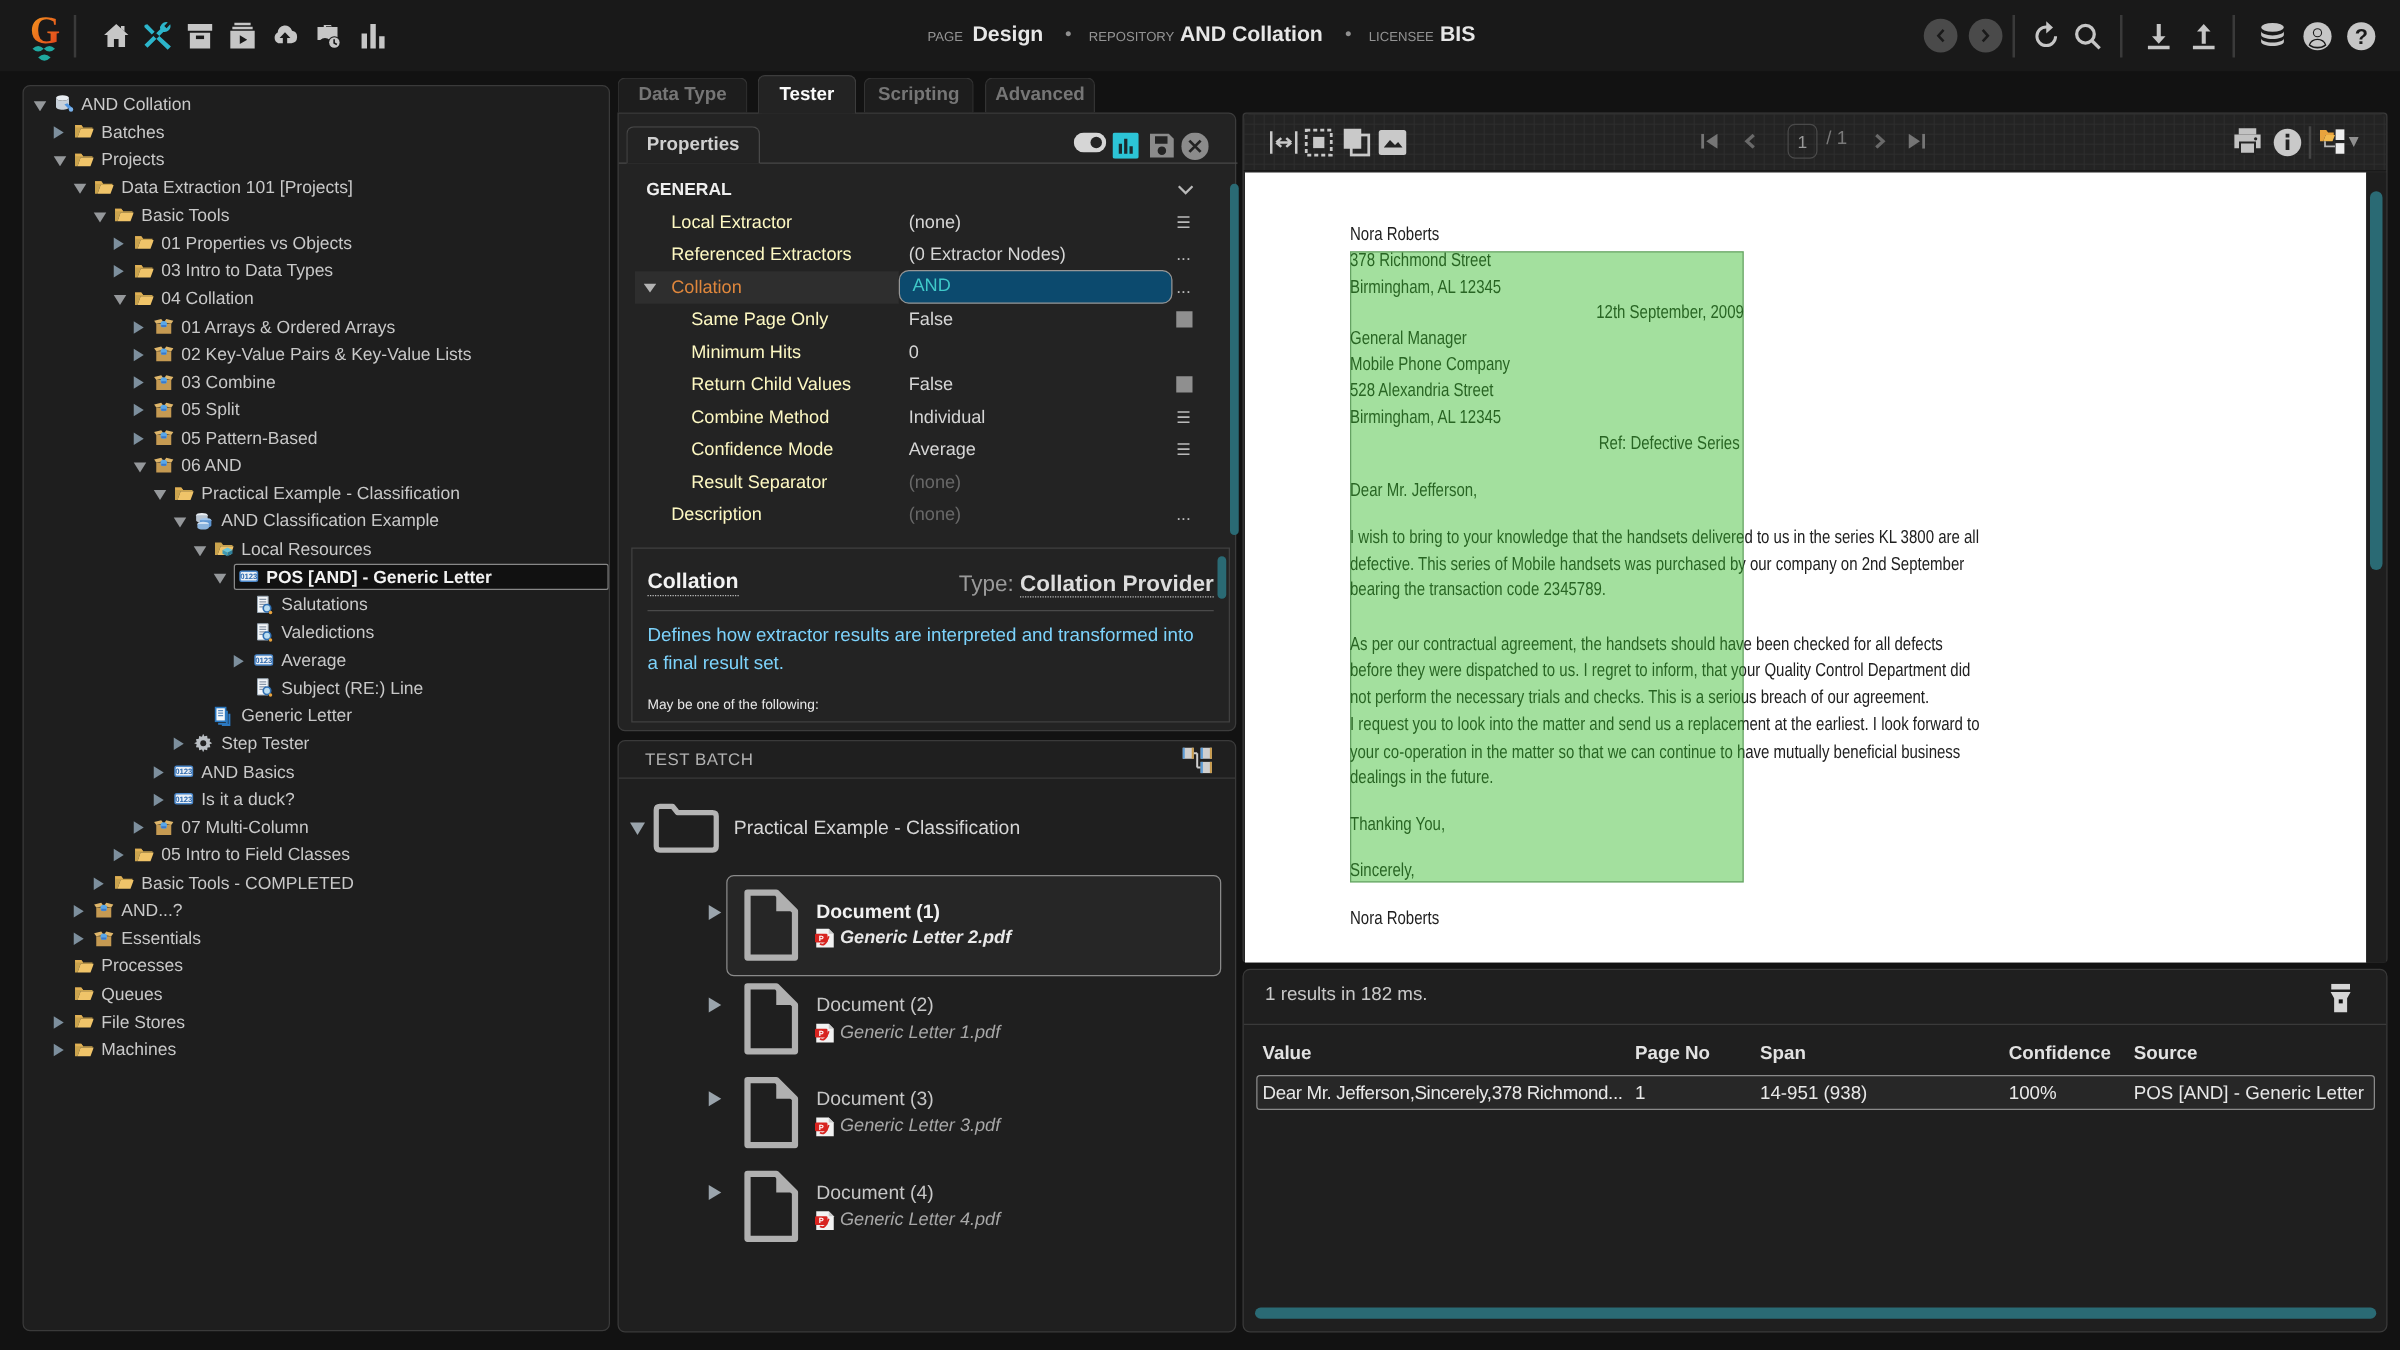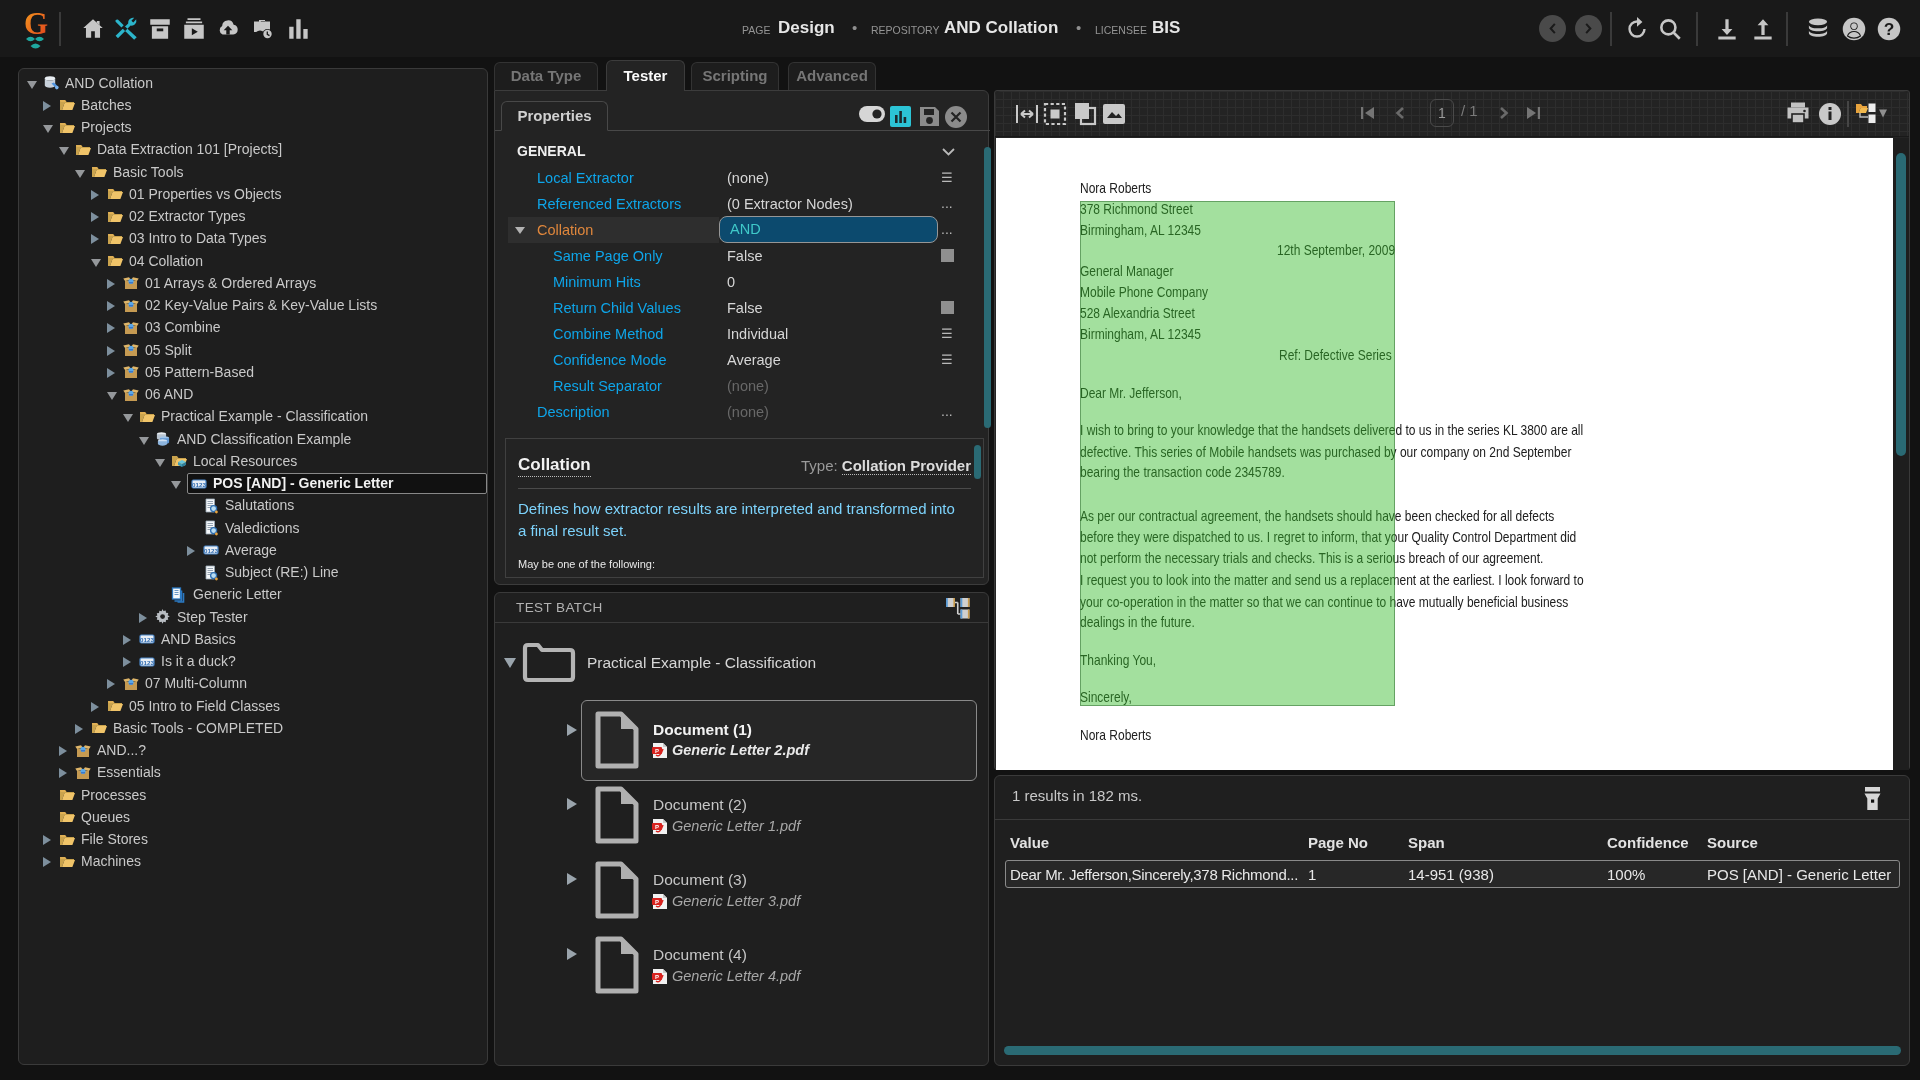--- a/index.html
+++ b/index.html
@@ -46,39 +46,39 @@
   background:#232323; border:1px solid #3c3c3c; border-radius:0 6px 6px 6px; }
 #ptab { position:absolute; left:6px; top:10px; width:107px; height:30px; background:#232323;
   border:1px solid #484848; border-bottom:1px solid #232323; border-radius:6px 6px 0 0;
   color:#d0d0d0; font-size:15px; font-weight:bold; text-align:center; line-height:28px; z-index:2;}
 #ptabline { position:absolute; left:0; top:39px; width:495px; height:1px; background:#484848; }
 .pico { position:absolute; top:15px; }
 #pgrid { position:absolute; left:0; top:40px; width:493px; height:300px; }
 .prow { position:absolute; left:0; width:493px; height:26px; }
 .pghdr { position:absolute; left:22px; top:4px; font-size:14px; font-weight:bold; color:#efefef; }
 .pgchev { position:absolute; left:447px; top:9px; }
-.plab { position:absolute; top:5px; font-size:14.5px; color:#0ea5e9; }
+.plab { position:absolute; top:5px; font-size:14.5px; color:#fef9c3; }
 .plab.orange { color:#e0873c; }
 .pval { position:absolute; left:232px; top:5px; font-size:14.5px; color:#d6d6d6; }
 .dim { color:#686868; }
 .pright { position:absolute; left:446px; top:4px; font-size:14px; color:#b9b9b9; }
 .pright.ham { font-size:13px; top:5px; }
 .pchk { position:absolute; left:446px; top:6px; width:13px; height:13px; background:#8f8f8f; }
 .collhl { position:absolute; left:13px; top:0; width:211px; height:26px; background:#2e2e2e; }
 .cexp { position:absolute; left:20px; top:9px; }
 .pinput { position:absolute; left:224px; top:-1px; width:219px; height:27px; background:#0c4a6e;
   border:1px solid #969696; border-radius:8px; color:#3fc9c9; font-size:14.5px; line-height:25px;
   padding-left:10px; }
 #pgsb { position:absolute; left:489px; top:56px; width:7px; height:281px; background:#2a6a74;
   border-radius:4px; }
 #pinfo { position:absolute; left:10px; top:347px; width:479px; height:140px;
   border:1px solid #404040; background:#232323; }
 #pinfo .hdr { position:absolute; left:12px; top:16px; font-size:17px; font-weight:bold; color:#f2f2f2;
   border-bottom:1px dotted #bbb; padding-bottom:1px; }
-#pinfo .typ { position:absolute; right:12px; top:18px; font-size:15px; color:#9a9a9a;margin-left:24px; }
+#pinfo .typ { position:absolute; right:12px; top:18px; font-size:18px; color:#9a9a9a;margin-left:24px; }
 #pinfo .typ b { color:#dcdcdc; border-bottom:1px dotted #bbb; font-weight:bold; }
 #pinfo .sep { position:absolute; left:12px; right:12px; top:49px; height:1px; background:#4a4a4a; }
 #pinfo .txt { position:absolute; left:12px; top:59px; width:448px; font-size:15px; color:#7dd3fc;
   line-height:22px; }
 #pinfo .txt2 { position:absolute; left:12px; top:119px; font-size:11px; color:#e8e8e8; }
 #pinfosb { position:absolute; left:468px; top:6px; width:7px; height:34px; background:#2a6a74;
   border-radius:4px; }
 
 
 #testbatch { position:absolute; left:494px; top:592px; width:495px; height:474px;
@@ -280,29 +280,20 @@
         <span class="tl">Basic Tools</span>
       </div>
 <div class="trow" style="padding-left:72px">
         <span class="tw"></span>
         <svg class="ti" viewBox="0 0 16 16">
           <path d="M1 3h5l1.5 2H15v1H5.5L3 13H1z" fill="#caa34d"></path>
           <path d="M3 13L5.5 6H16l-2.6 7z" fill="#f0c469"></path>
           <path d="M1 3h5l1.5 2h-6z" fill="#e0b055"></path>
         </svg>
         <span class="tl">01 Properties vs Objects</span>
-      </div>
-<div class="trow" style="padding-left:72px">
-        <span class="tw"></span>
-        <svg class="ti" viewBox="0 0 16 16">
-          <path d="M1 3h5l1.5 2H15v1H5.5L3 13H1z" fill="#caa34d"></path>
-          <path d="M3 13L5.5 6H16l-2.6 7z" fill="#f0c469"></path>
-          <path d="M1 3h5l1.5 2h-6z" fill="#e0b055"></path>
-        </svg>
-        <span class="tl">02 Extractor Types</span>
       </div>
 <div class="trow" style="padding-left:72px">
         <span class="tw"></span>
         <svg class="ti" viewBox="0 0 16 16">
           <path d="M1 3h5l1.5 2H15v1H5.5L3 13H1z" fill="#caa34d"></path>
           <path d="M3 13L5.5 6H16l-2.6 7z" fill="#f0c469"></path>
           <path d="M1 3h5l1.5 2h-6z" fill="#e0b055"></path>
         </svg>
         <span class="tl">03 Intro to Data Types</span>
       </div>

